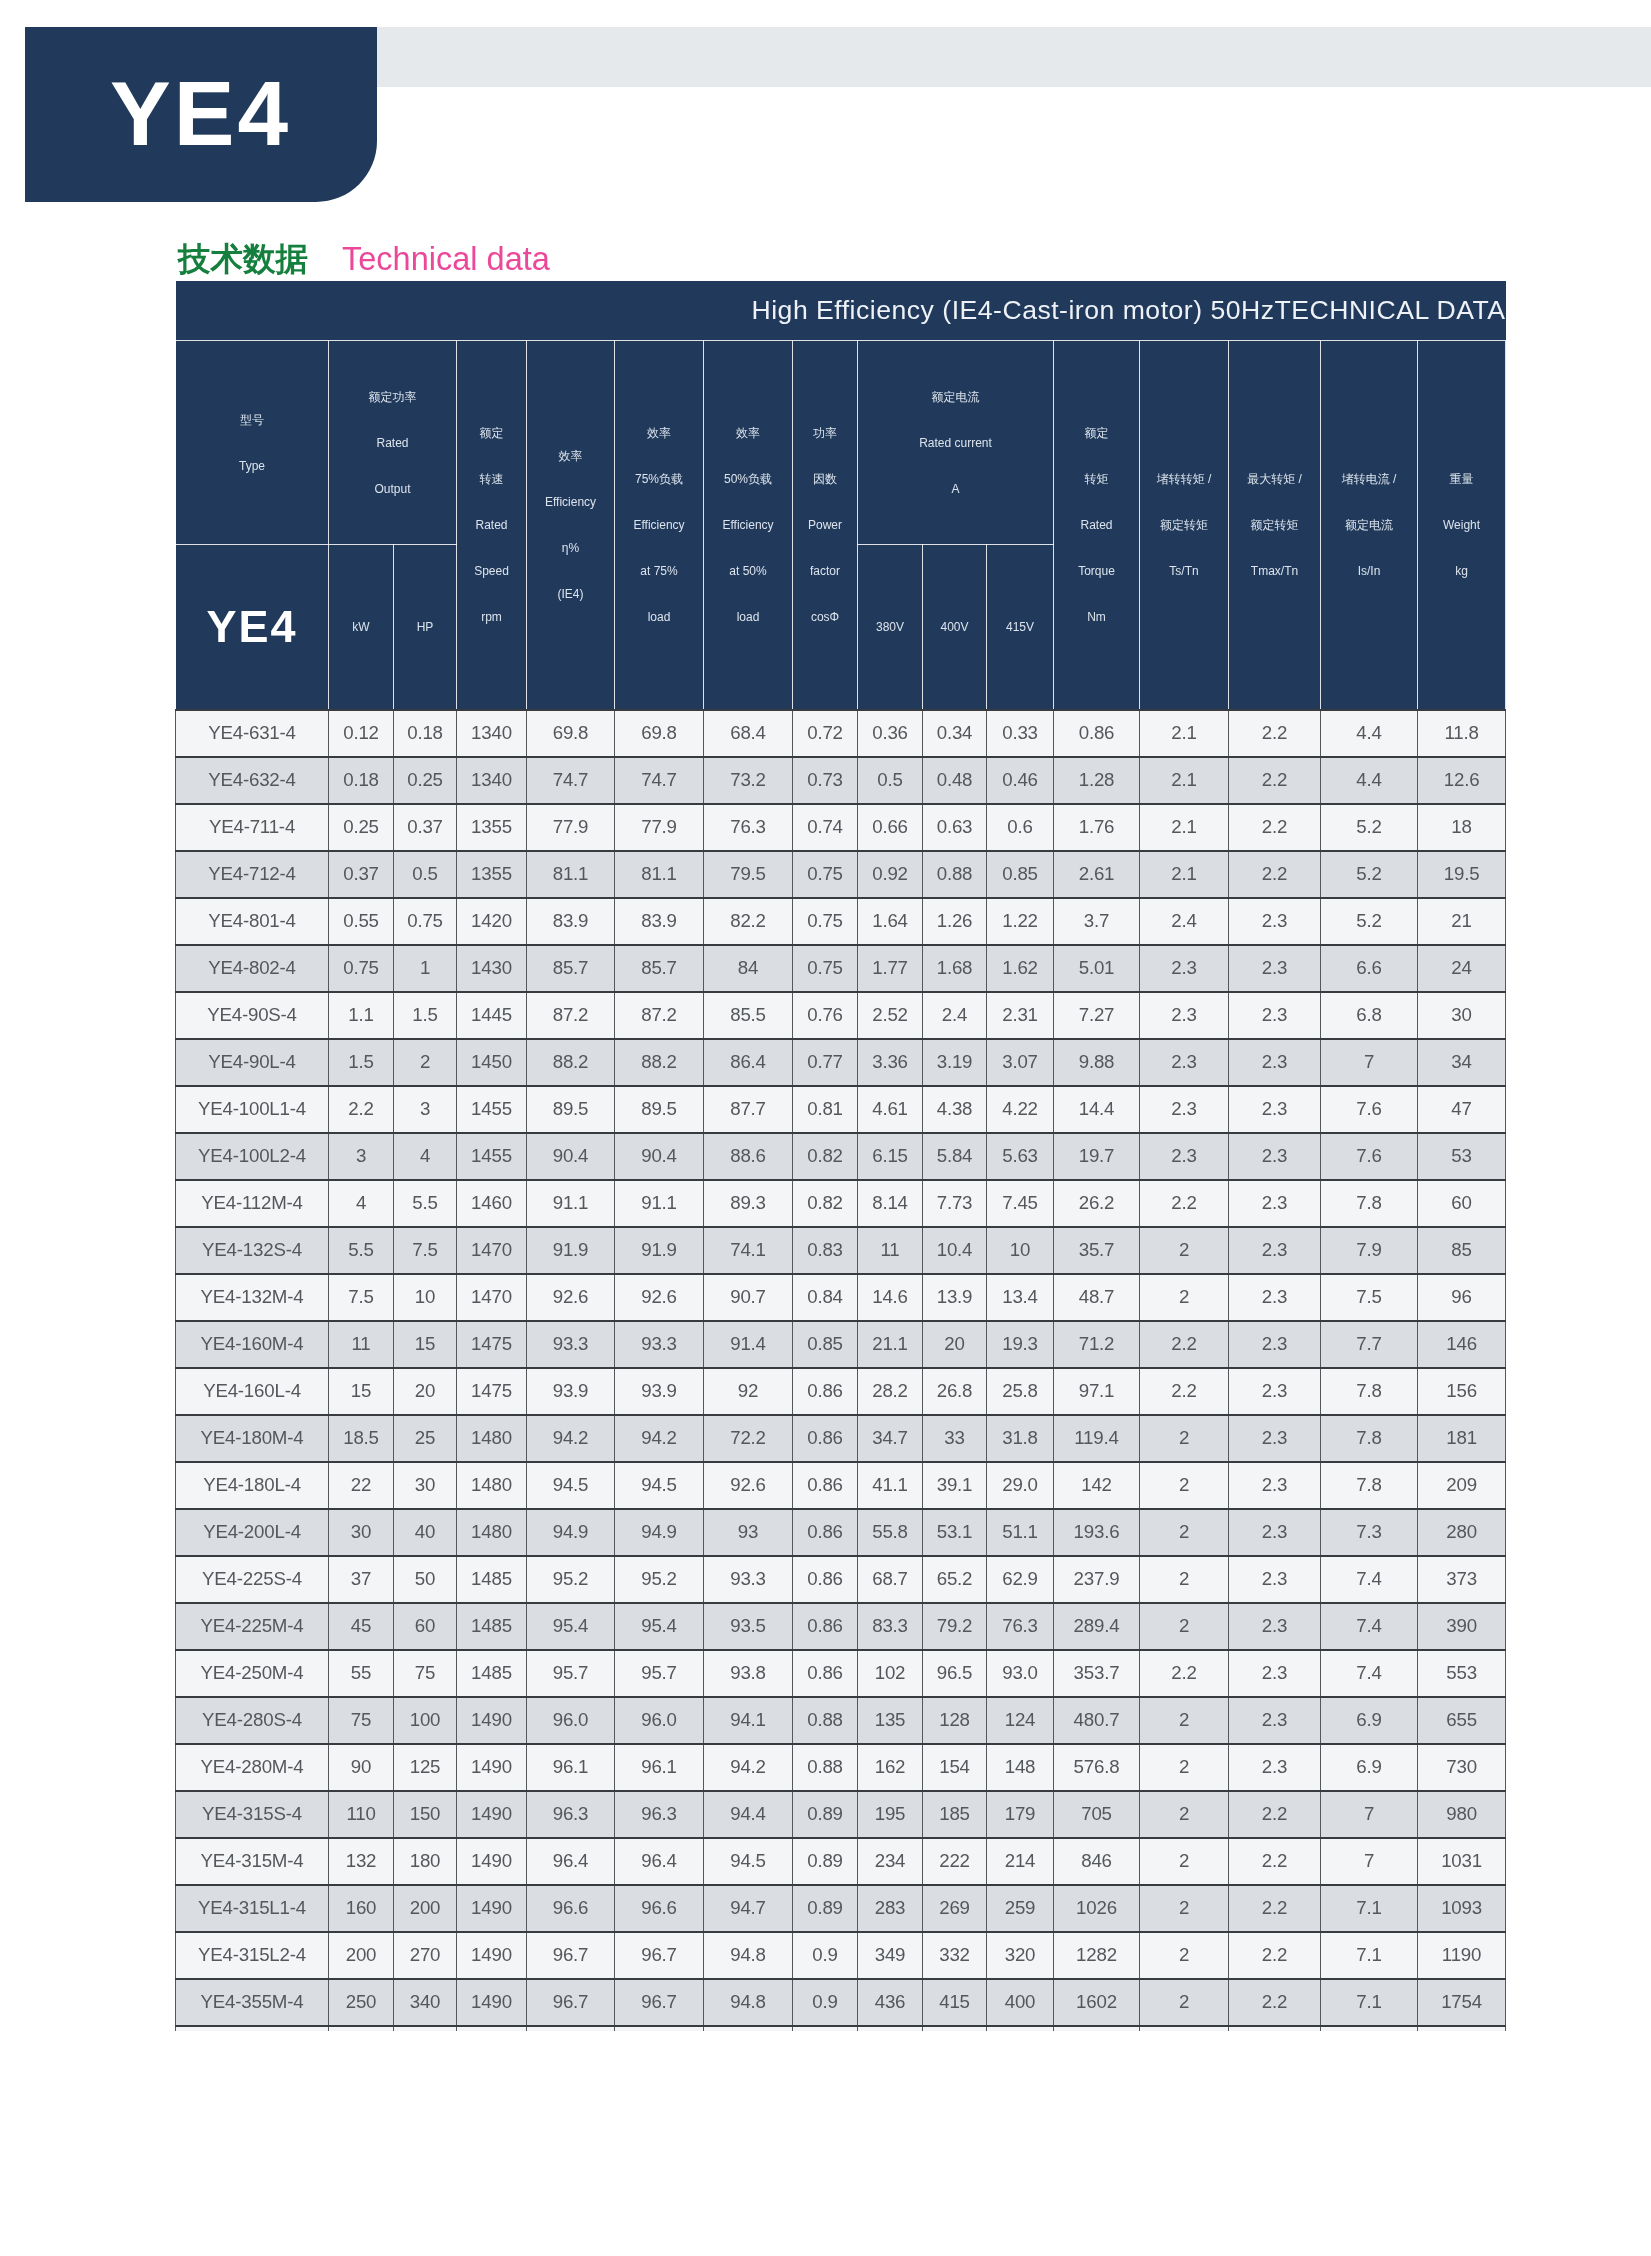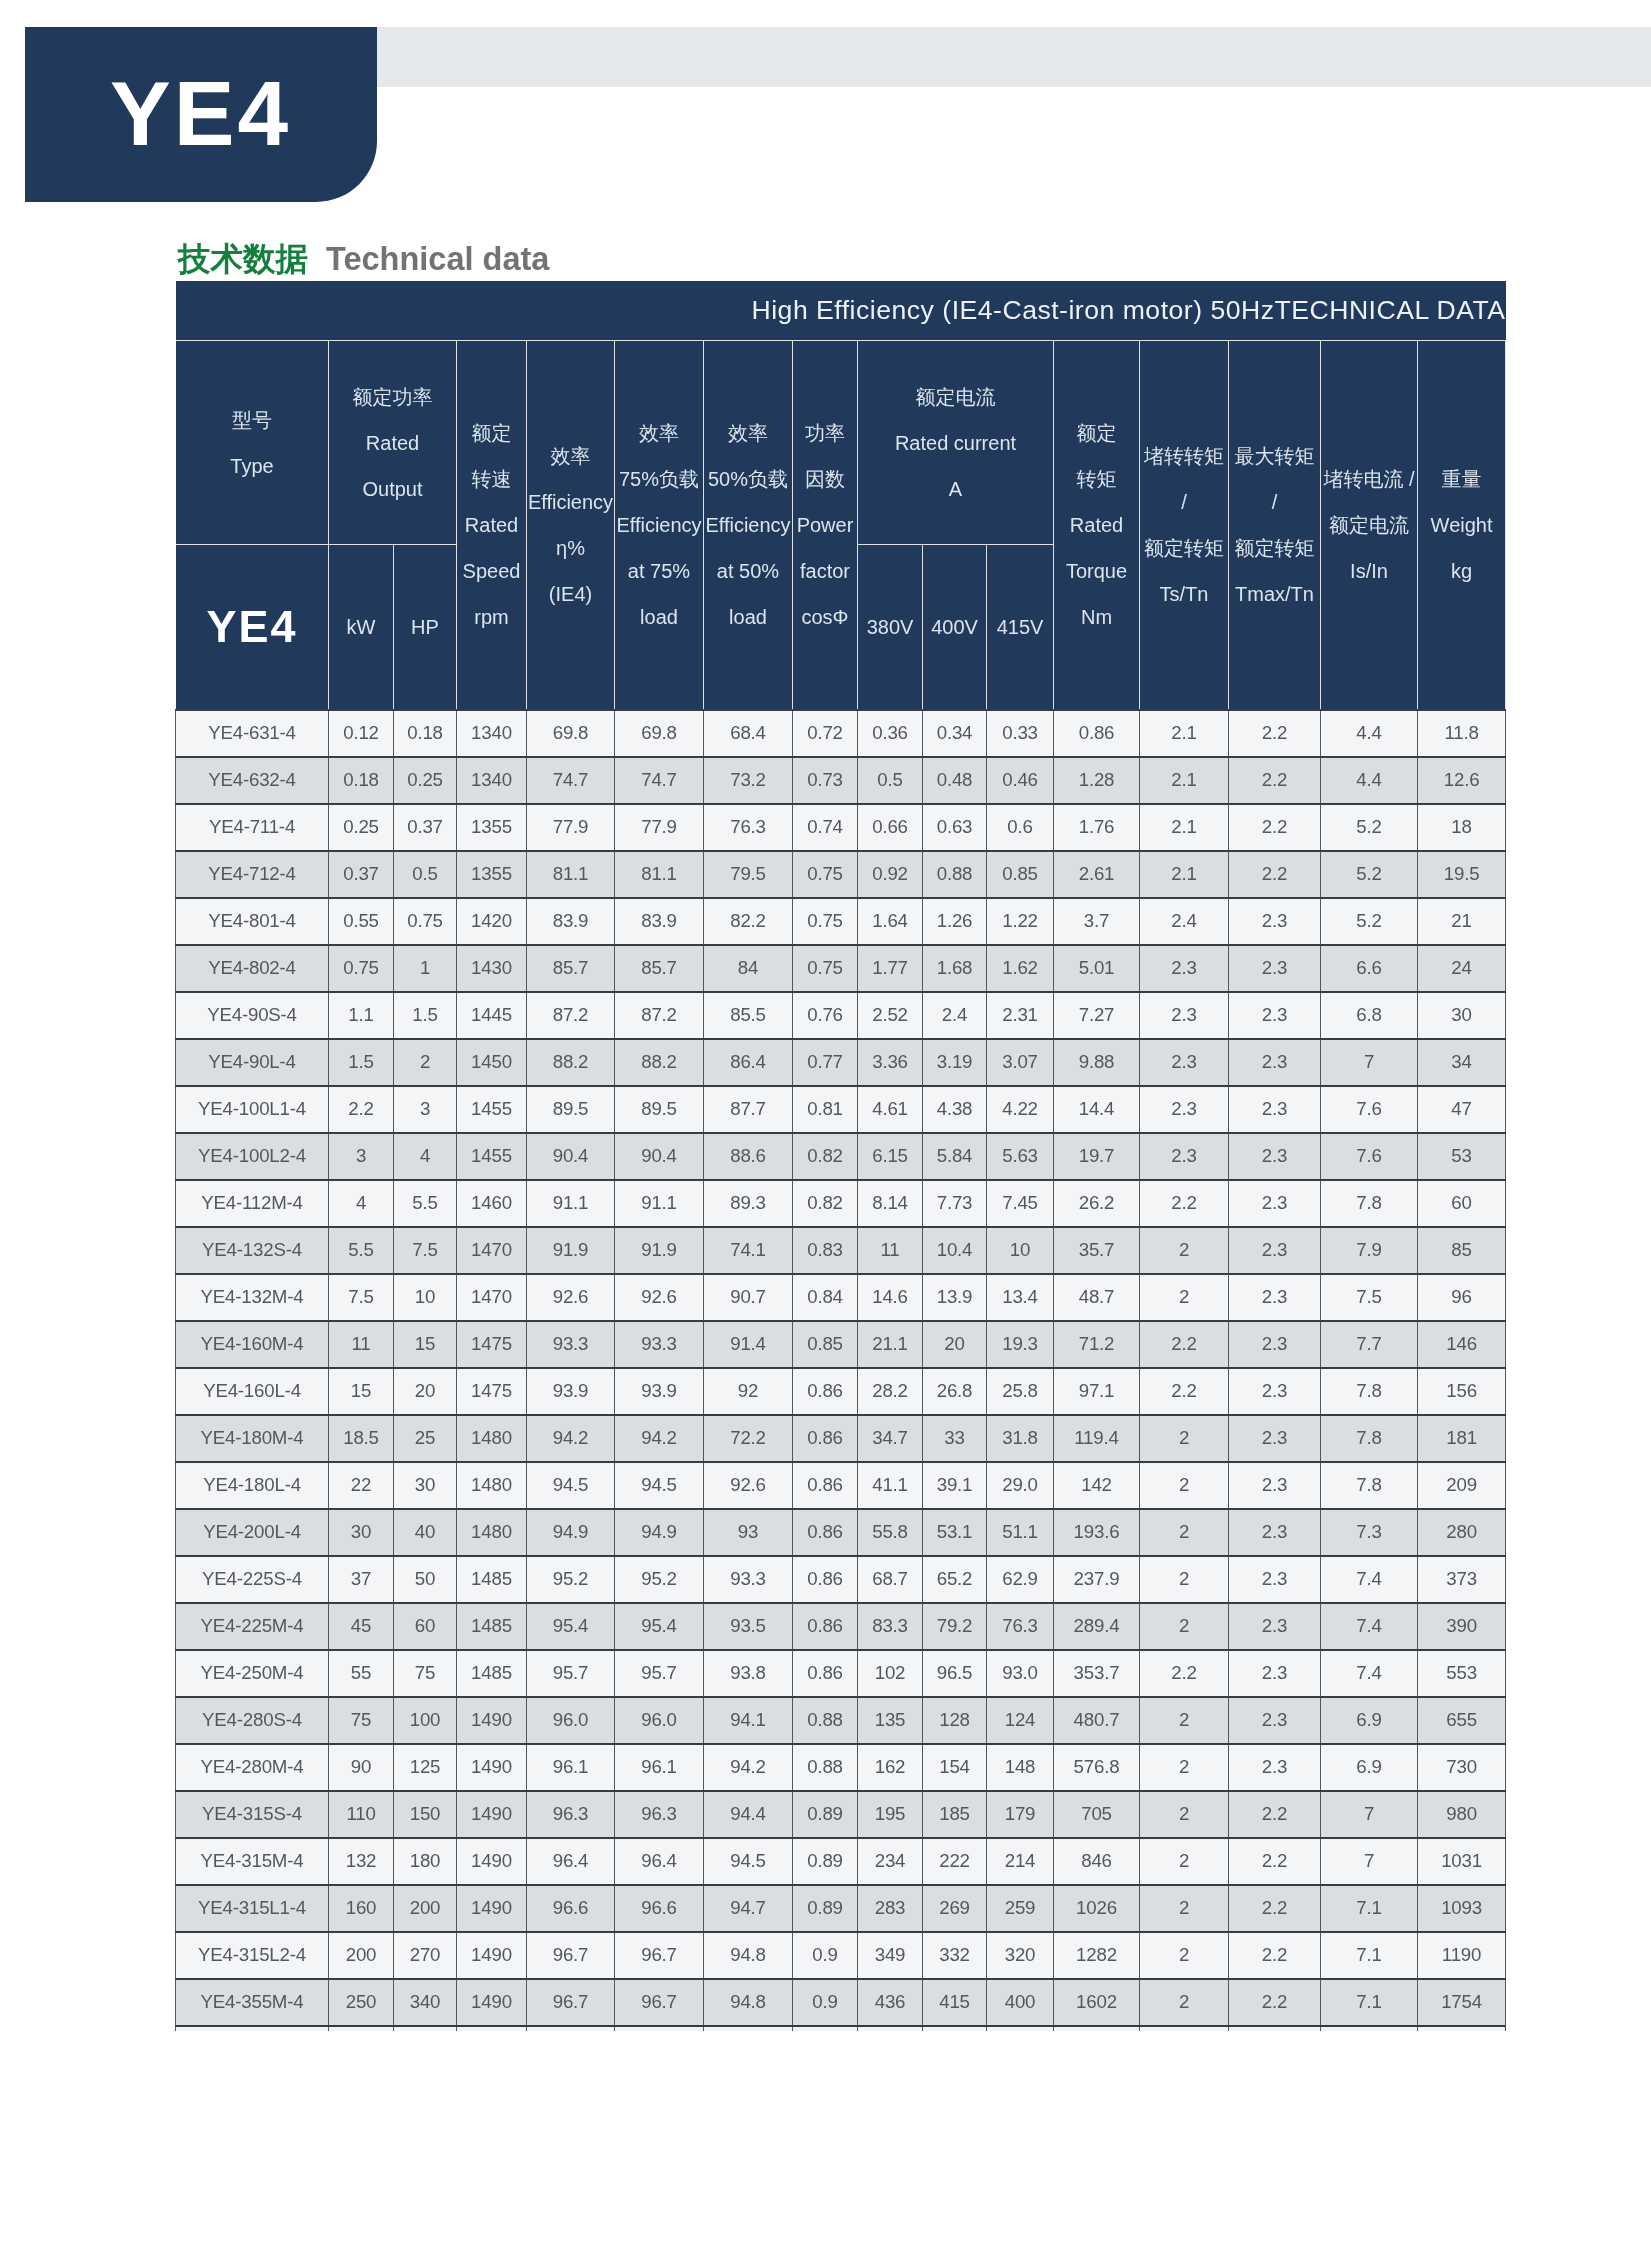--- a/index.html
+++ b/index.html
@@ -12,34 +12,34 @@
     background:#e6e9ec;
   }
   .badge {
     position:absolute; left:24.6px; top:26.6px; width:352px; height:175px;
     background:#21395a; border-bottom-right-radius:61px;
     display:flex; align-items:center; justify-content:center;
   }
   .badge-label { color:#ffffff; font-size:91px; font-weight:700; letter-spacing:3px; }
   .section-title { position:absolute; left:178px; top:239px; margin:0; font-size:32.5px; line-height:41px; }
   .section-title .zh { font-weight:700; color:#15803d; }
-  .section-title .en { font-weight:700; color:#737373; margin-left:9px; }
+  .section-title .en { font-weight:400; color:#ec4899; margin-left:25px; }
 
   table.datatable {
     position:absolute; left:175px; top:281px; width:1327px;
     border-collapse:collapse; table-layout:fixed;
   }
   .title-row th {
     height:59px; background:#21395a; color:#eef2f7;
     font-size:26.6px; font-weight:400; letter-spacing:0.5px;
     border:none; border-bottom:1.5px solid rgba(255,255,255,0.85);
     text-align:right; vertical-align:middle; padding:0;
   }
   thead th.hcell {
-    background:#21395a; color:#dce4ed; font-size:20px; font-weight:400;
+    background:#21395a; color:#dce4ed; font-size:12px; font-weight:400;
     line-height:46px; white-space:pre-line; text-align:center; vertical-align:middle;
     border:1.5px solid rgba(255,255,255,0.85); padding:0;
   }
   tr.head-upper { height:204px; }
   tr.head-lower { height:165px; }
   th.series-cell { font-size:45px !important; font-weight:700 !important; color:#ffffff !important; letter-spacing:2px; }
   tbody td {
     height:45px; text-align:center; vertical-align:middle;
     font-size:18.7px; color:#54575b; letter-spacing:-0.2px; padding:0;
     border-top:2px solid #383b3f; border-bottom:2px solid #383b3f;

